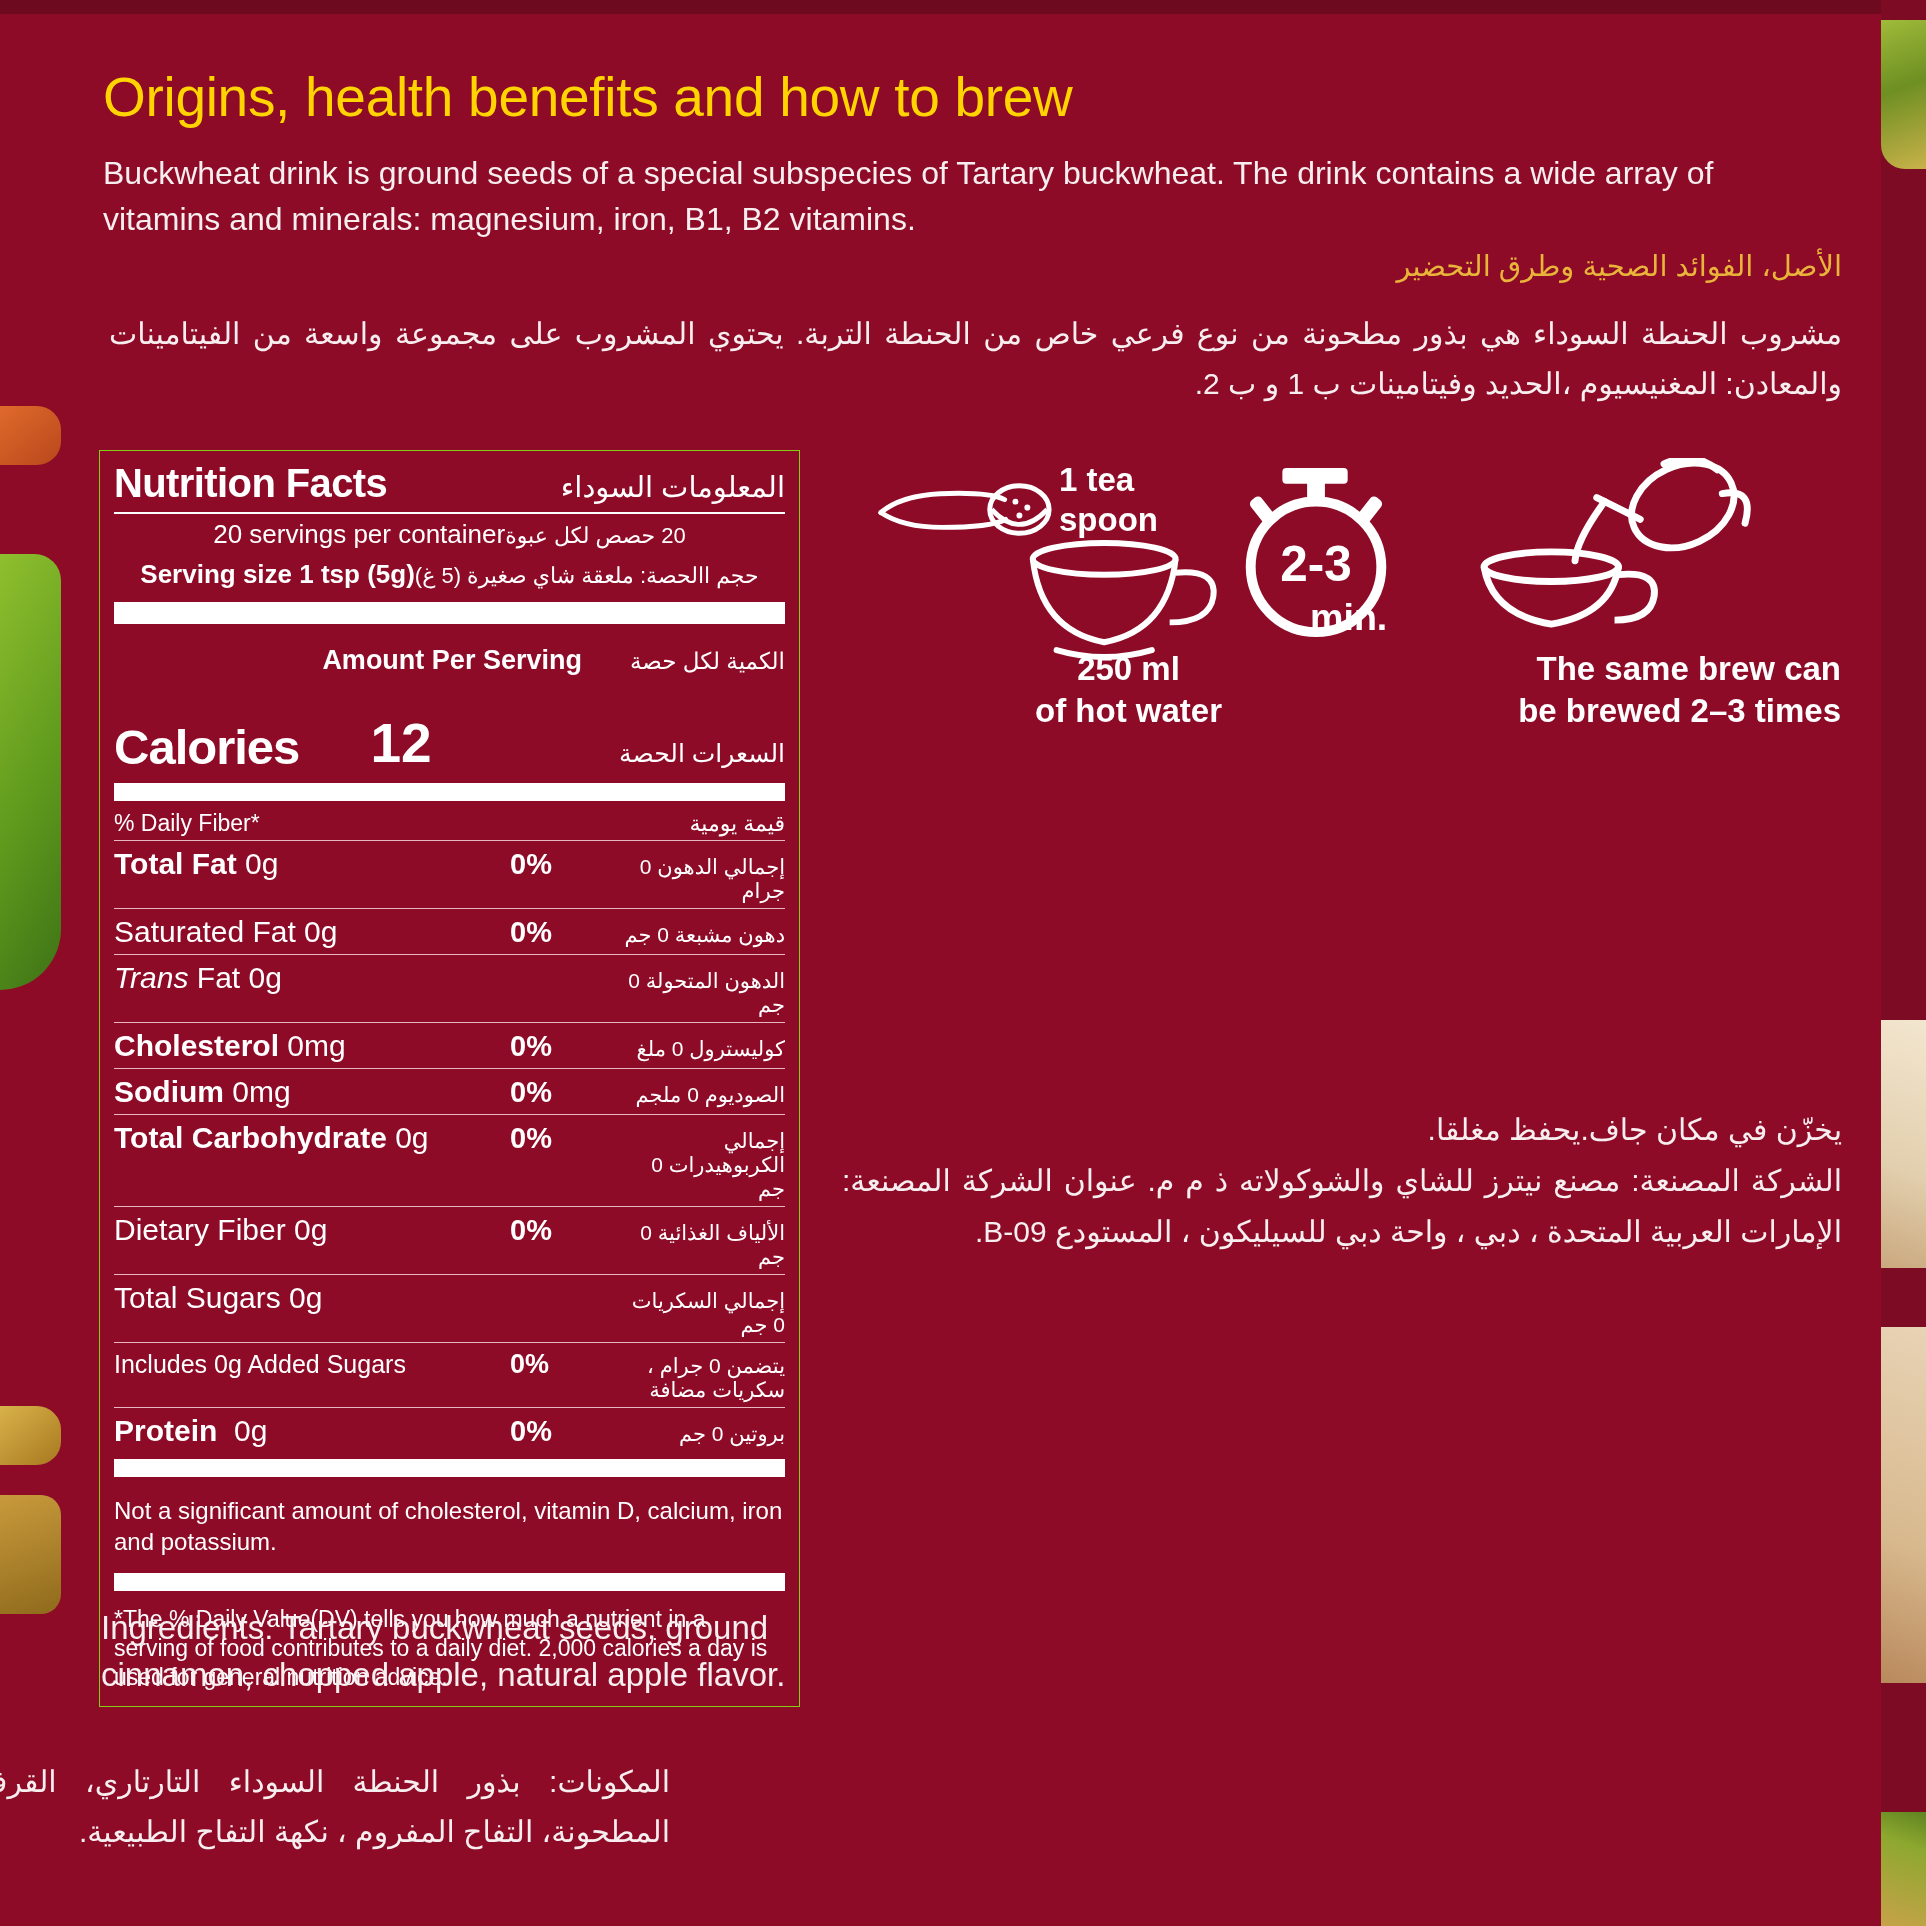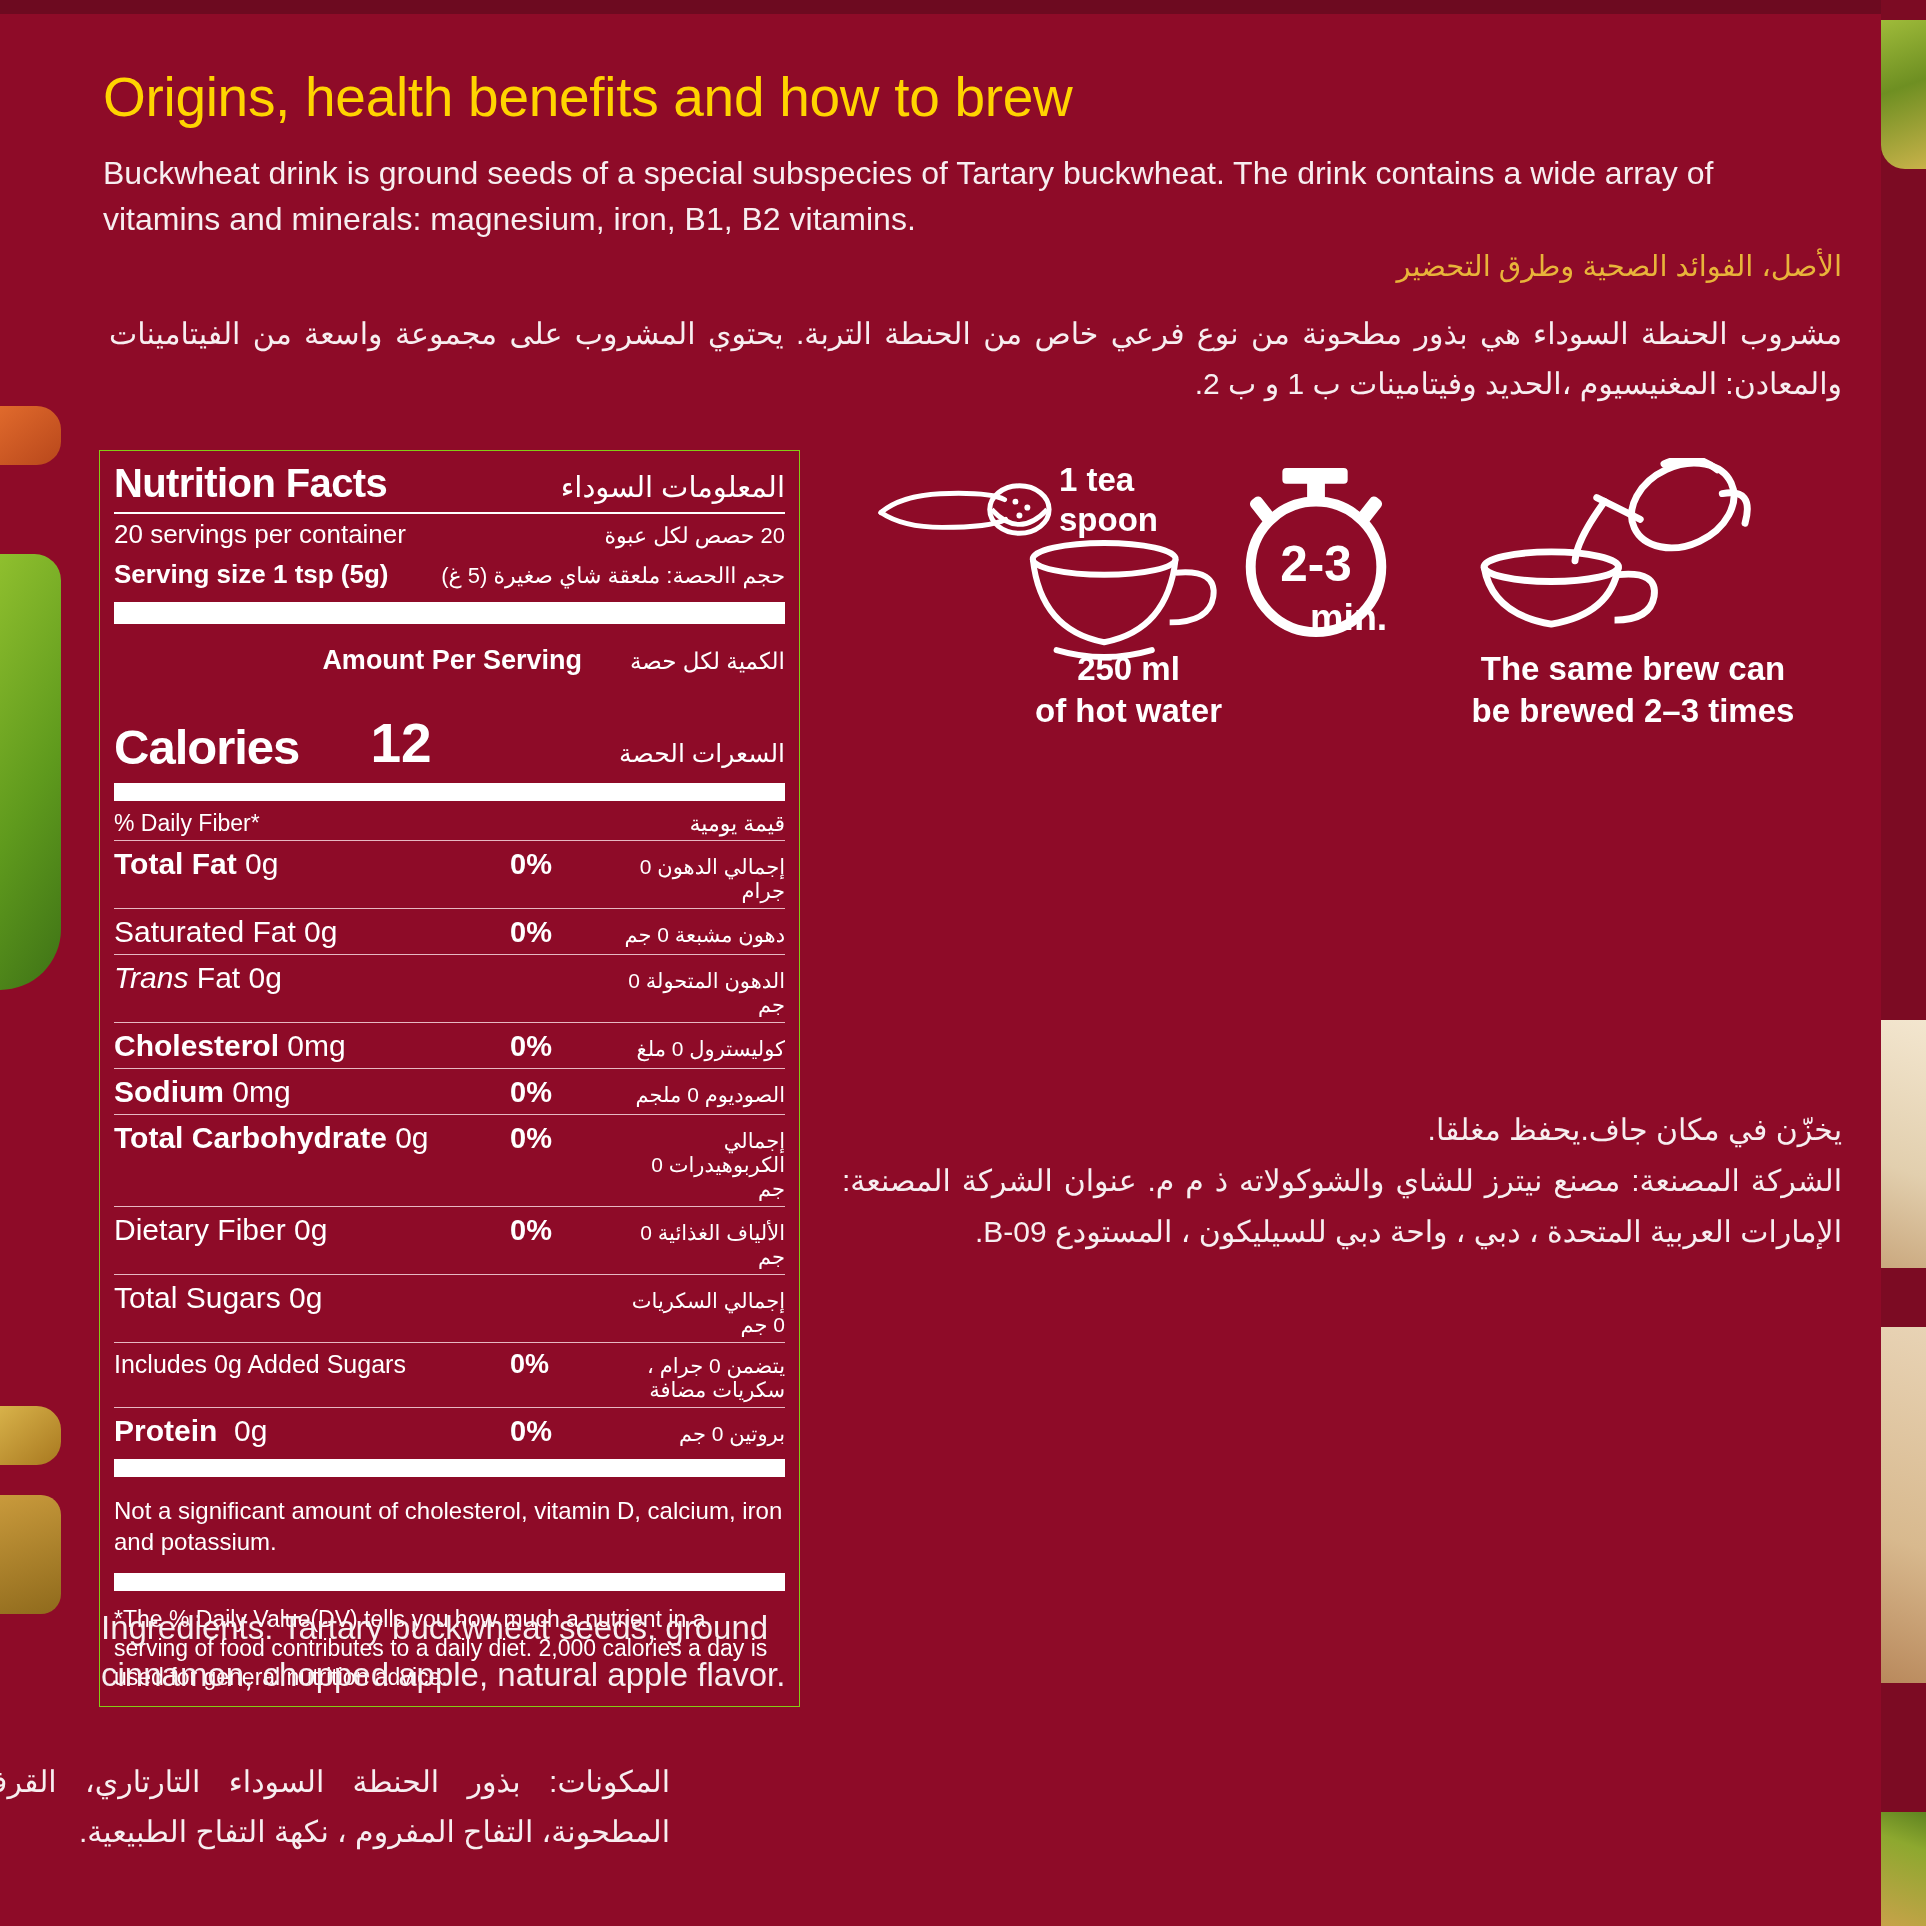--- a/index.html
+++ b/index.html
@@ -95,21 +95,21 @@
     color: #ffffff;
   }
   .nfp-title-row { display: flex; align-items: baseline; justify-content: space-between; }
   .nfp-title { font-size: 40px; font-weight: bold; letter-spacing: -0.6px; }
   .nfp-title-ar { font-size: 29px; direction: rtl; }
   .rule-thin { border-top: 2px solid #ffffff; margin: 6px 0 0 0; }
   .rule-hair { border-top: 1.5px solid #e7b8c2; margin: 0; }
   .bar-thick { height: 22px; background: #ffffff; margin: 8px 0 4px 0; }
   .bar-thick-sm { height: 18px; background: #ffffff; margin: 6px 0 6px 0; }
 
-  .line { display: flex; align-items: baseline; justify-content: space-between; padding: 5px 0 4px 0; }
+  .line { display: flex; align-items: baseline; justify-content: center; padding: 5px 0 4px 0; }
   .line .en { font-size: 26px; }
   .line .ar { font-size: 22px; direction: rtl; }
   .line.bold .en { font-weight: bold; }
 
   .amt-row { display: flex; justify-content: flex-end; align-items: baseline; padding-top: 4px; gap: 48px; }
   .amt-row .en { font-size: 27px; font-weight: bold; }
   .amt-row .ar { font-size: 23px; direction: rtl; margin-top: 16px; }
 
   .cal-row { display: flex; align-items: flex-end; justify-content: space-between; padding: 0 0 2px 0; }
   .cal-left { font-size: 49px; font-weight: bold; letter-spacing: -1px; }
@@ -140,21 +140,21 @@
   .ingredients-ar {
     position: absolute; right: 1257px; top: 1757px; width: 693px;
     font-size: 30px; line-height: 50px; color: #f7eef0;
     direction: rtl; text-align: justify; text-align-last: right;
   }
 
   
   .brew { position: absolute; left: 871px; top: 450px; width: 970px; height: 327px; color: #fff; }
   .spoon-txt { position: absolute; left: 188px; top: 10px; font-size: 33px; line-height: 40px; font-weight: bold; }
   .ml-txt { position: absolute; left: 109px; top: 198px; font-size: 33px; line-height: 42px; font-weight: bold; text-align: center; width: 297px; }
-  .brew-txt { position: absolute; left: 554px; top: 198px; width: 416px; font-size: 33px; line-height: 42px; font-weight: bold; text-align: center; }
+  .brew-txt { position: absolute; left: 554px; top: 198px; width: 416px; font-size: 33px; line-height: 42px; font-weight: bold; text-align: right; }
 
   
   .storage-en {
     position: absolute; left: 851px; top: 871px; width: 1000px;
     font-size: 33px; line-height: 47px; color: #f7eef0;
   }
   .storage-ar {
     position: absolute; right: 85px; top: 1104px; width: 1000px;
     font-size: 30px; line-height: 51px; color: #f7eef0;
     direction: rtl; text-align: justify; text-align-last: right;

